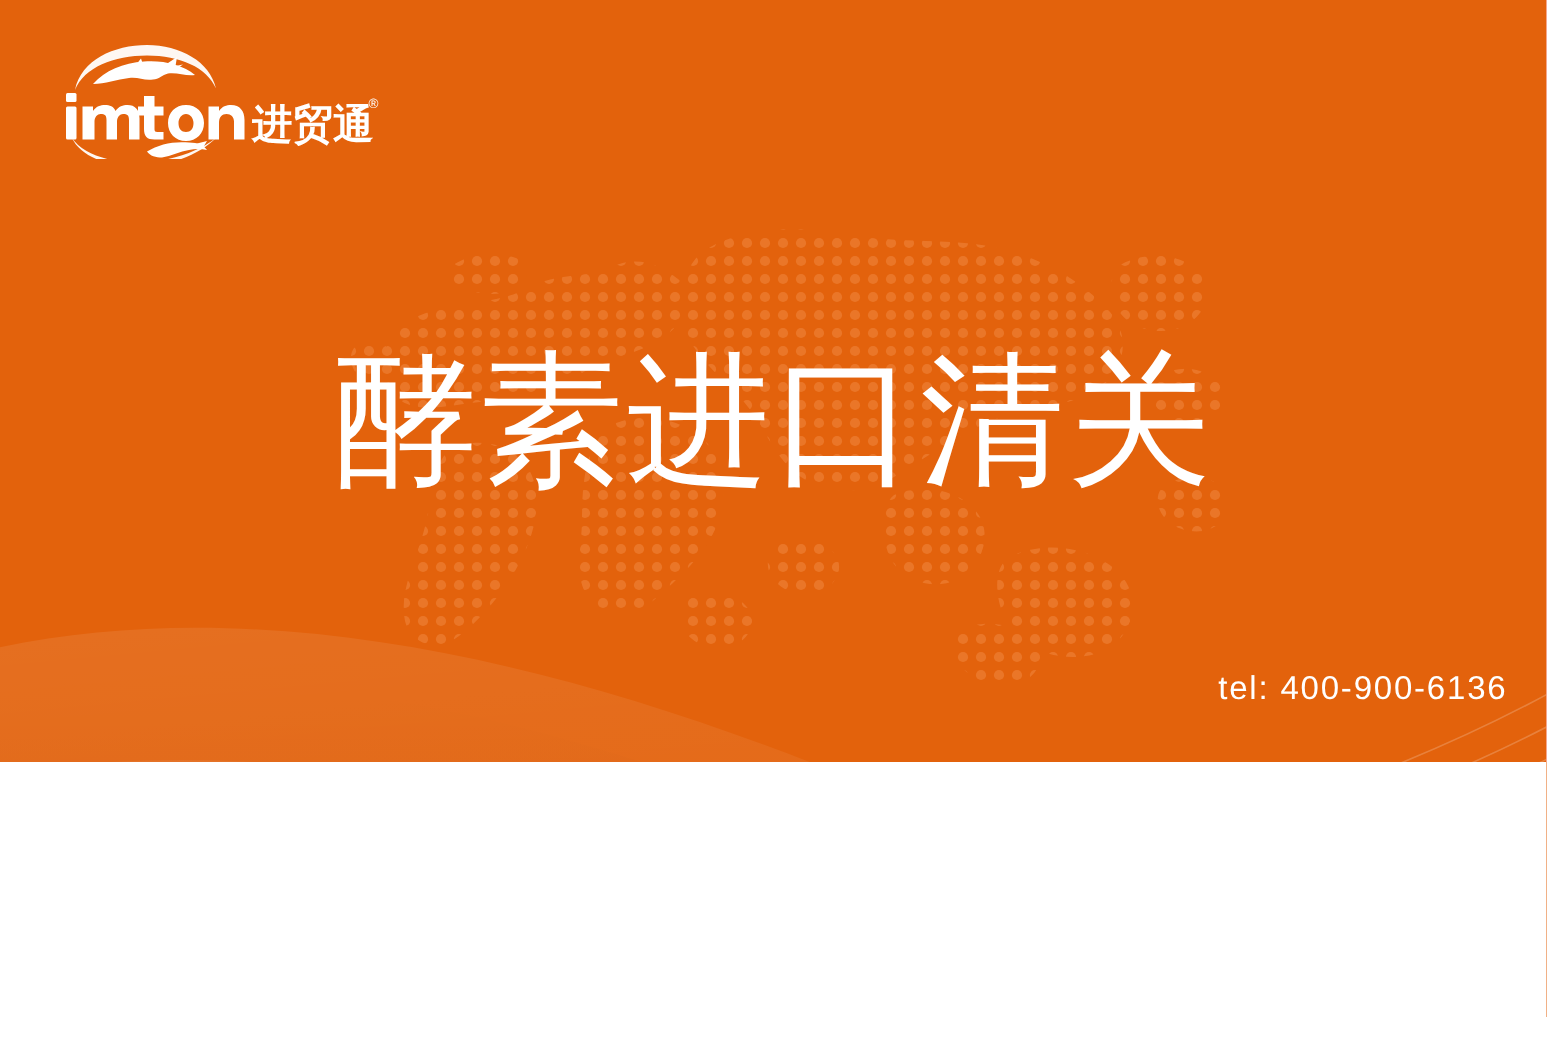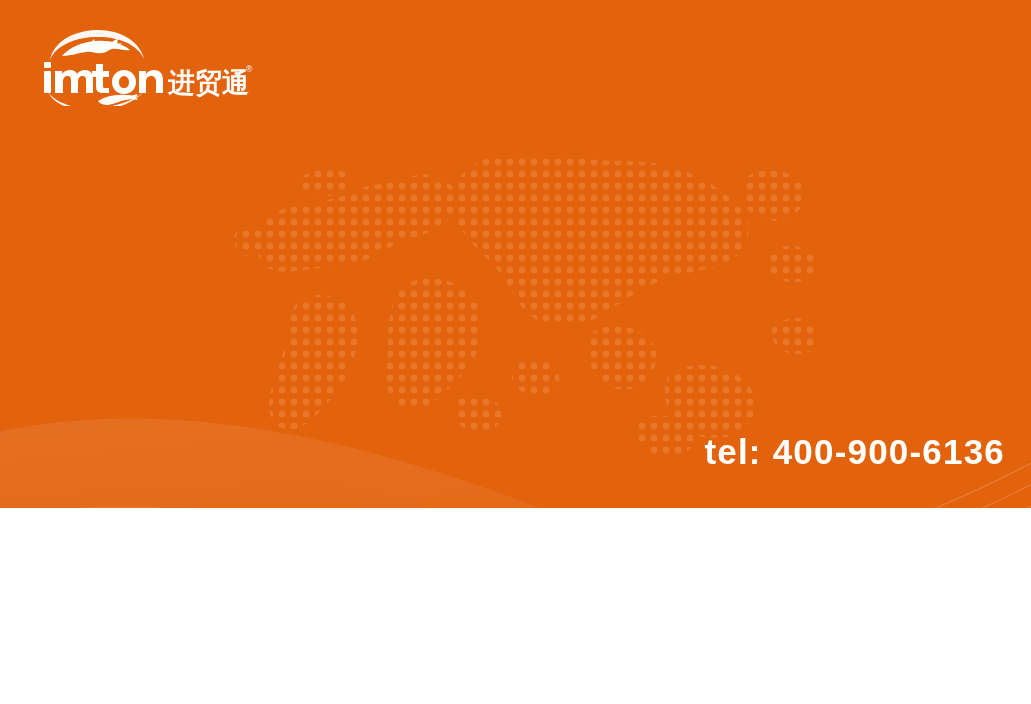--- a/index.html
+++ b/index.html
@@ -62,24 +62,23 @@
   .headline-line { display: block; }
   .headline-line-2 { }
 
   
   .phone {
     position: absolute;
     right: 26px;
     bottom: 36px;
     color: #ffffff;
     font-family: "Liberation Sans", sans-serif;
-    font-size: 35px;
+    font-size: 22px;
     letter-spacing: 1.2px;
     white-space: nowrap;
-    font-weight: bold;
   }
 </style>
 </head>
 <body>
 
 <div class="poster">
 
   <div class="bg-base"></div>
 
   <svg class="bg-svg" viewBox="0 0 1031 704" xmlns="http://www.w3.org/2000/svg">
@@ -240,17 +239,18 @@
         <path d="M10,66 C18,78 40,84 62,82 C80,80 96,74 106,66
                  C96,76 78,84 58,85 C36,86 16,79 10,66 Z" opacity="0.95"></path>
         <path d="M60,75 C68,70 78,68 88,69 C94,69 98,71 100,74
                  C96,73 92,73 88,74 C82,75 76,78 70,79 C66,79 62,78 60,75 Z"></path>
         <path d="M92,70 L100,68 L97,73 Z"></path>
       </g>
     </svg>
   </div>
 
   <div class="headline">
+    <span class="headline-line">酵素进口清关</span>
   </div>
 
   <div class="phone">tel: 400-900-6136</div>
 
 </div>
 
 </body></html>

